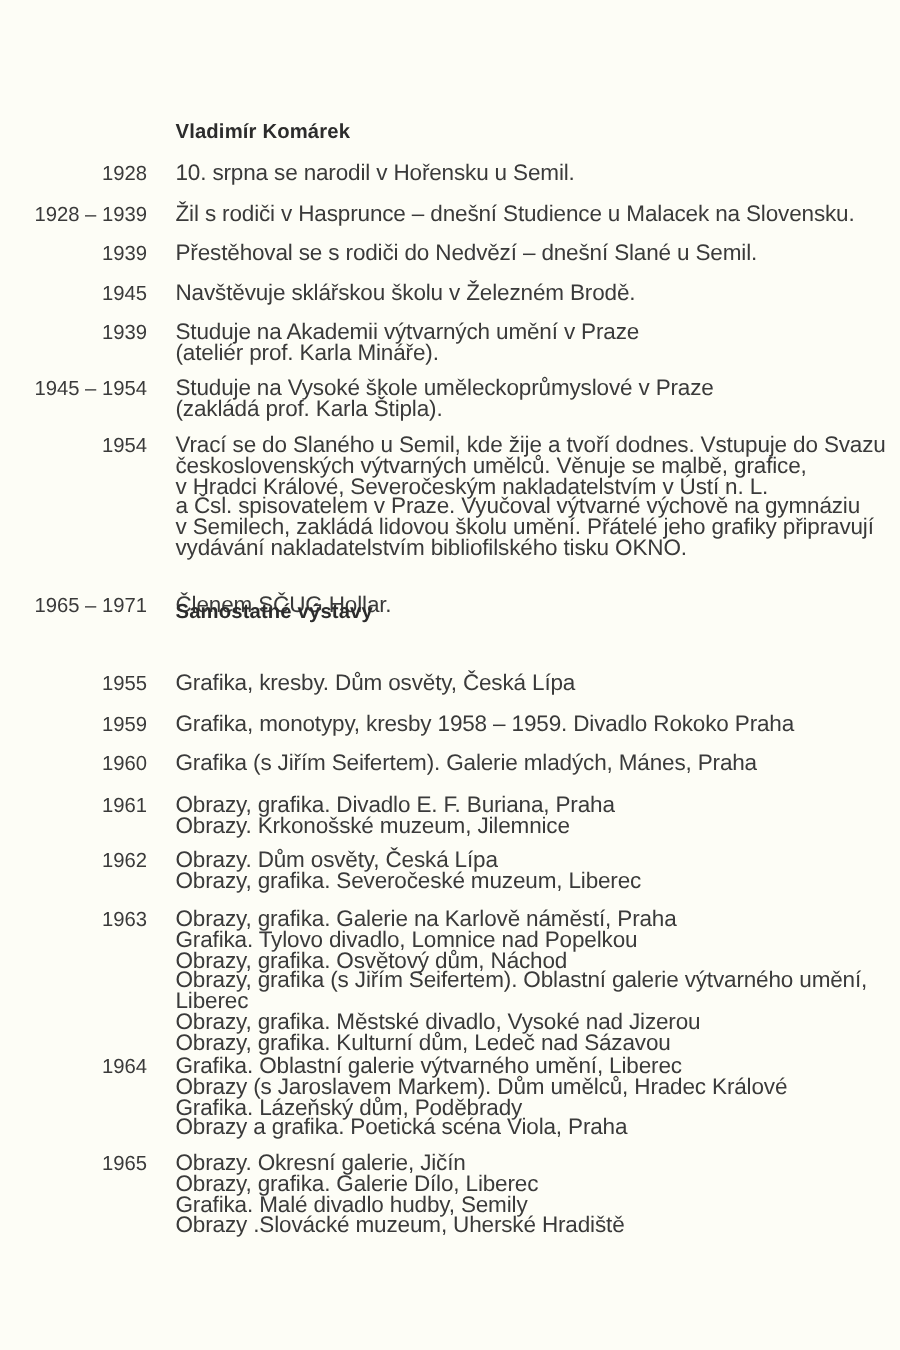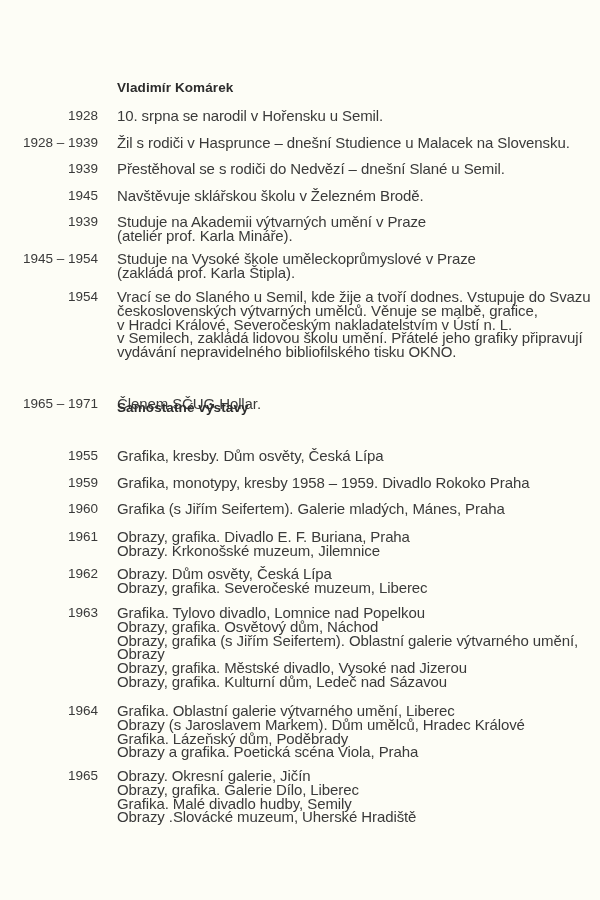--- a/index.html
+++ b/index.html
@@ -68,22 +68,23 @@
       <div class="line">Studuje na Vysoké škole uměleckoprůmyslové v Praze</div>
       <div class="line">(zakládá prof. Karla Štipla).</div>
     </div>
   </div>
   <div class="row" style="top:290px">
     <div class="year">1954</div>
     <div class="lines">
       <div class="line">Vrací se do Slaného u Semil, kde žije a tvoří dodnes. Vstupuje do Svazu</div>
       <div class="line">československých výtvarných umělců. Věnuje se malbě, grafice,</div>
       <div class="line">v Hradci Králové, Severočeským nakladatelstvím v Ústí n. L.</div>
+      <div class="line">a Čsl. spisovatelem v Praze. Vyučoval výtvarné výchově na gymnáziu</div>
       <div class="line">v Semilech, zakládá lidovou školu umění. Přátelé jeho grafiky připravují</div>
-      <div class="line">vydávání nepravidelného bibliofilského tisku OKNO.</div>
+      <div class="line">vydávání nakladatelstvím bibliofilského tisku OKNO.</div>
     </div>
   </div>
   <div class="row" style="top:397px">
     <div class="year">1965 – 1971</div>
     <div class="lines">
         <div class="line">Členem SČUG Hollar.</div>
       </div>
   </div>
 
   <div class="heading" style="top:400px">Samostatné výstavy</div>
@@ -116,24 +117,25 @@
   <div class="row" style="top:567px">
     <div class="year">1962</div>
     <div class="lines">
       <div class="line">Obrazy. Dům osvěty, Česká Lípa</div>
       <div class="line">Obrazy, grafika. Severočeské muzeum, Liberec</div>
     </div>
   </div>
   <div class="row" style="top:606px">
     <div class="year">1963</div>
     <div class="lines">
+      <div class="line">Obrazy, grafika. Galerie na Karlově náměstí, Praha</div>
       <div class="line">Grafika. Tylovo divadlo, Lomnice nad Popelkou</div>
       <div class="line">Obrazy, grafika. Osvětový dům, Náchod</div>
       <div class="line">Obrazy, grafika (s Jiřím Seifertem). Oblastní galerie výtvarného umění,</div>
-      <div class="line">Obrazy</div>
+      <div class="line">Liberec</div>
       <div class="line">Obrazy, grafika. Městské divadlo, Vysoké nad Jizerou</div>
       <div class="line">Obrazy, grafika. Kulturní dům, Ledeč nad Sázavou</div>
     </div>
   </div>
   <div class="row" style="top:704px">
     <div class="year">1964</div>
     <div class="lines">
       <div class="line">Grafika. Oblastní galerie výtvarného umění, Liberec</div>
       <div class="line">Obrazy (s Jaroslavem Markem). Dům umělců, Hradec Králové</div>
       <div class="line">Grafika. Lázeňský dům, Poděbrady</div>

